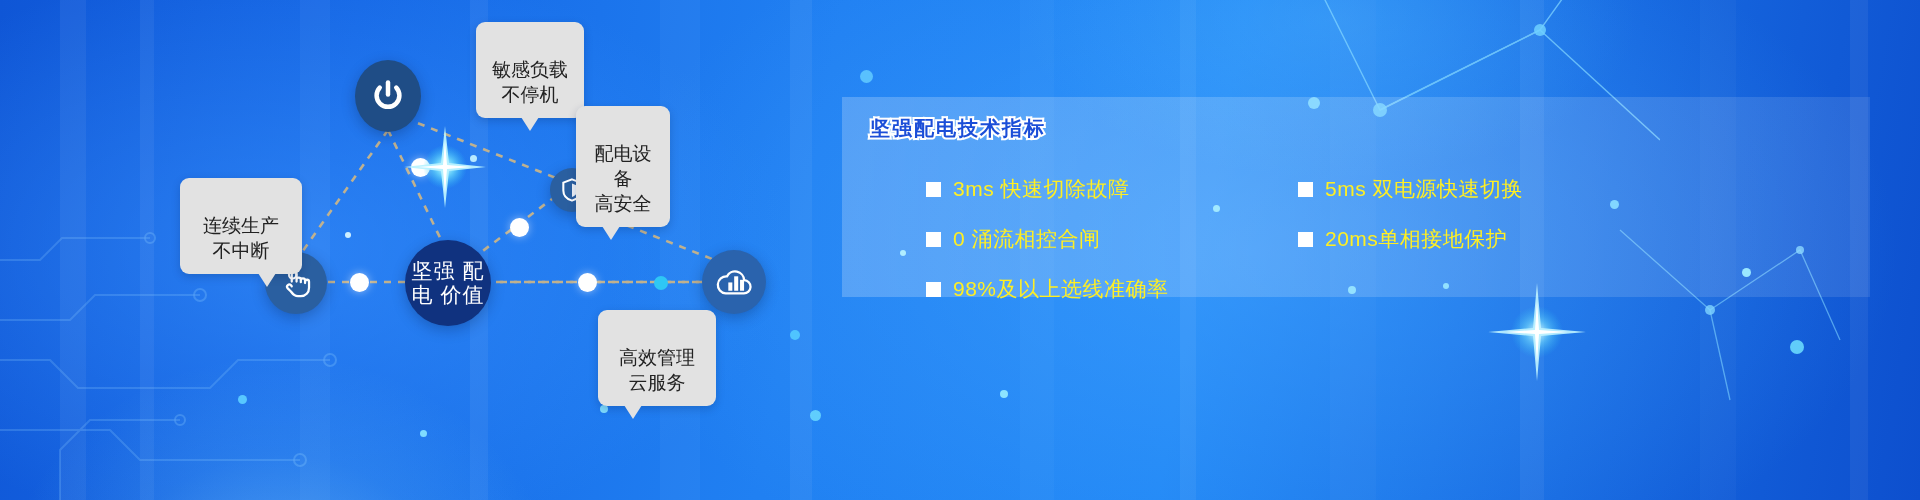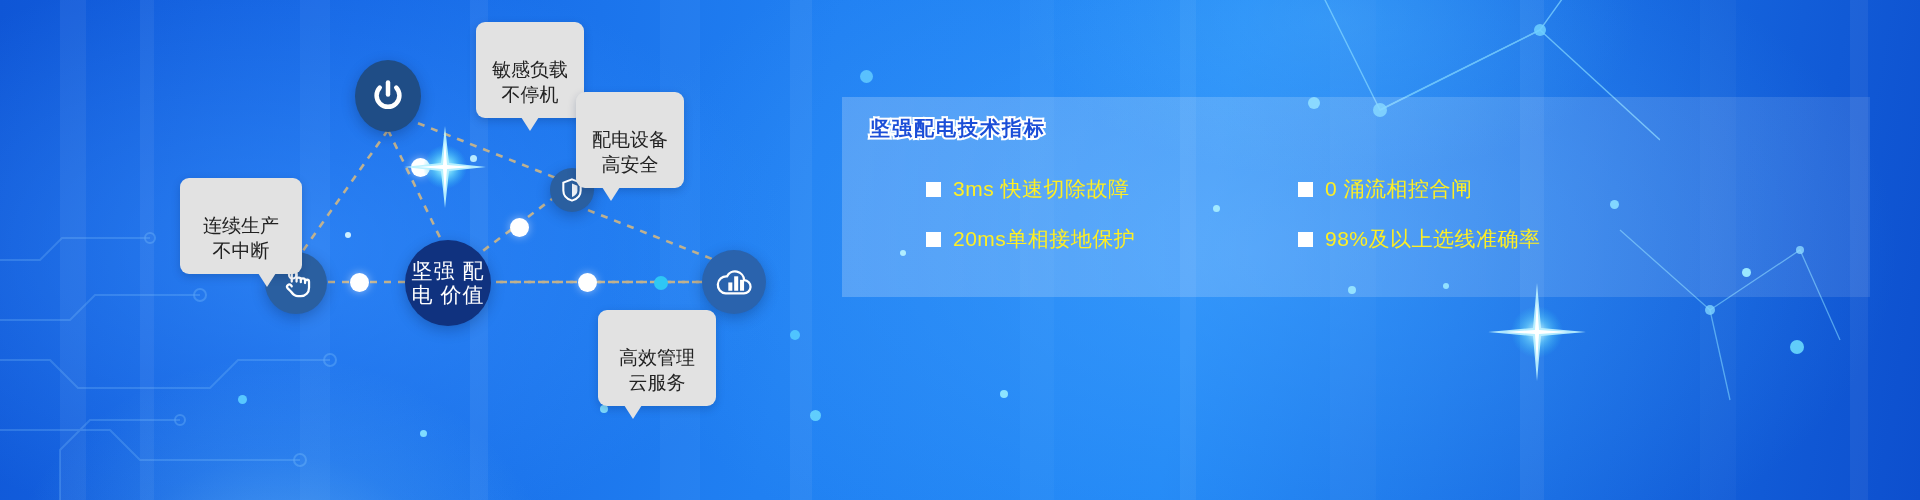--- a/index.html
+++ b/index.html
@@ -245,21 +245,21 @@
       <span>坚强
 配电
 价值</span>
     </div>
 
     <div class="callout tail-bc" style="left:428px;top:22px;width:108px;margin-left:48px;">
       <span>敏感负载
 不停机</span>
     </div>
 
-    <div class="callout tail-bl" style="left:576px;top:92px;width:108px;">
+    <div class="callout tail-bl" style="left:576px;top:106px;width:94px;">
       <span>配电设备
 高安全</span>
     </div>
 
     <div class="callout tail-bl" style="left:598px;top:310px;width:118px;">
       <span>高效管理
 云服务</span>
     </div>
 
     <div class="callout tail-br" style="left:180px;top:178px;width:122px;">
@@ -268,20 +268,24 @@
     </div>
   </div>
 
   <div id="panel">
     <div id="panel-title">坚强配电技术指标</div>
 
     <div id="specs">
       <div class="spec">
         <span class="bullet"></span>
         <span class="txt">3ms 快速切除故障</span>
+      </div>
+      <div class="spec">
+        <span class="bullet"></span>
+        <span class="txt">5ms 双电源快速切换</span>
       </div>
       <div class="spec">
         <span class="bullet"></span>
         <span class="txt">0 涌流相控合闸</span>
       </div>
       <div class="spec">
         <span class="bullet"></span>
         <span class="txt">20ms单相接地保护</span>
       </div>
       <div class="spec">

